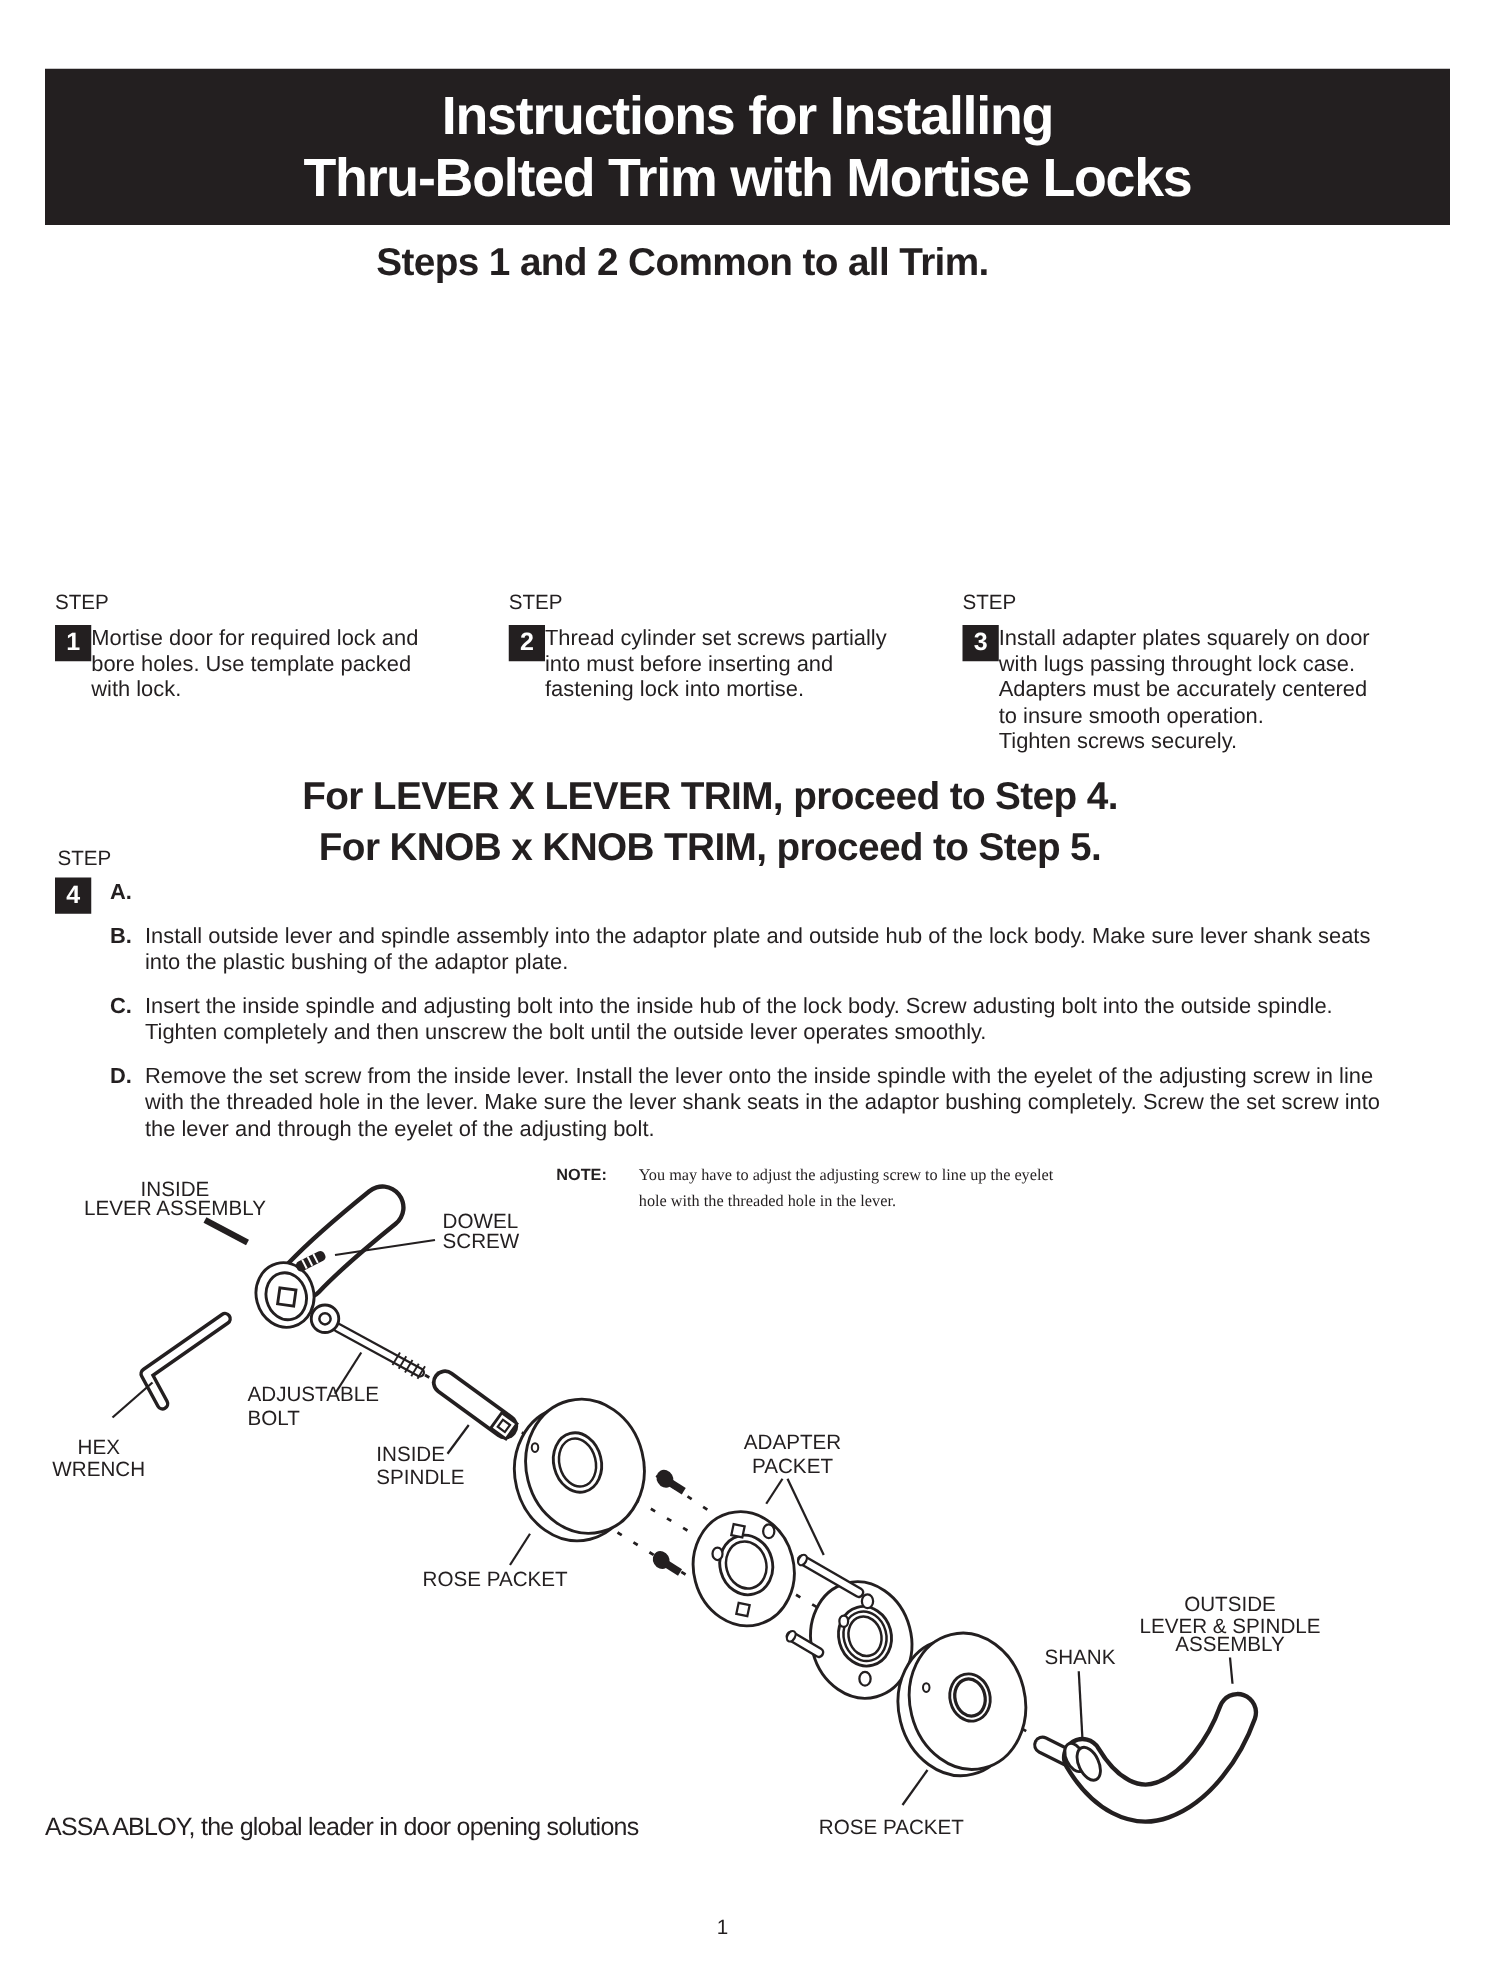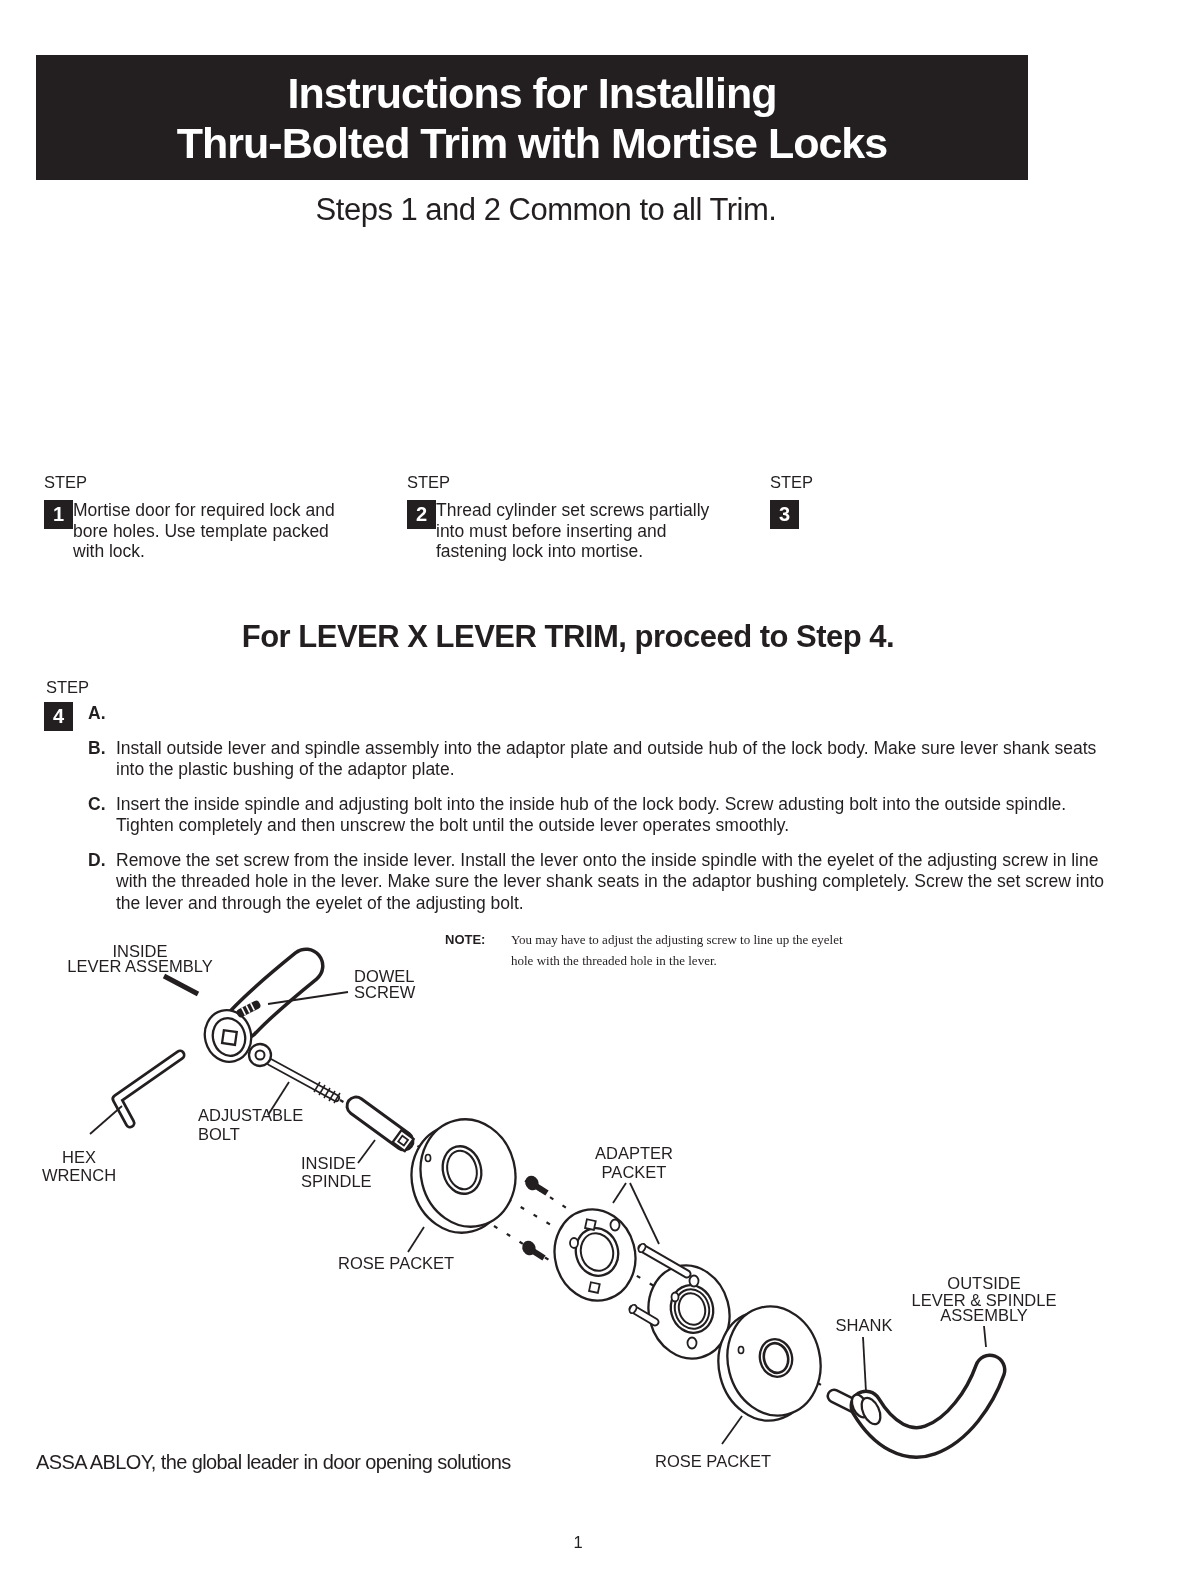--- a/index.html
+++ b/index.html
@@ -1,22 +1,22 @@
 <!DOCTYPE html>
 <html><head>
 <meta charset="utf-8">
 <style>
   html,body{margin:0;padding:0;background:#e8e8e8;}
   .page{position:relative;width:1196px;height:1584px;background:#ffffff;margin:0 auto;
         font-family:"Liberation Sans", sans-serif;color:#231f20;overflow:hidden;}
-  .banner{position:absolute;left:36px;top:55px;width:992px;height:125px;background:#231f20;
+  .banner{position:absolute;left:36px;top:55px;width:1124px;height:125px;background:#231f20;
           color:#ffffff;display:flex;flex-direction:column;justify-content:center;align-items:center;
           text-align:center;font-weight:bold;font-size:43px;line-height:50px;letter-spacing:-1px;}
   .subtitle{position:absolute;left:0;top:192px;width:1092px;text-align:center;
-            font-size:31px;font-weight:normal;letter-spacing:-0.5px;}
+            font-size:31px;font-weight:bold;letter-spacing:-0.5px;}
   .step-col{position:absolute;top:473px;}
   .col1{left:44px;width:350px;}
   .col2{left:407px;width:350px;}
   .col3{left:770px;width:400px;}
   .step-head{font-size:16.5px;line-height:19px;margin-bottom:8px;}
   .step-row{display:flex;align-items:flex-start;}
   .step-num{width:29px;height:29px;background:#231f20;color:#ffffff;font-weight:bold;font-size:20px;
             display:flex;align-items:center;justify-content:center;flex:0 0 29px;}
   .step-text{margin-left:0;font-size:17.5px;line-height:20.5px;white-space:pre-wrap;}
   .proceed{position:absolute;left:0;top:616px;width:1136px;text-align:center;
@@ -71,25 +71,31 @@
       <div class="step-text">Thread cylinder set screws partially
 into must before inserting and
 fastening lock into mortise.</div>
     </div>
   </div>
 
   <div class="step-col col3">
     <div class="step-head">STEP</div>
     <div class="step-row">
       <div class="step-num">3</div>
+      <div class="step-text">Install adapter plates squarely on door
+with lugs passing throught lock case.
+Adapters must be accurately centered
+to insure smooth operation.
+Tighten screws securely.</div>
     </div>
   </div>
 
   <div class="proceed">
     <div>For LEVER X LEVER TRIM, proceed to Step 4.</div>
+    <div>For KNOB x KNOB TRIM, proceed to Step 5.</div>
   </div>
 
   <div class="step4-head">STEP</div>
   <div class="step4-num">4</div>
 
   <div class="step4-items">
     <div class="item">
       <div class="letter">A.</div>
     </div>
     <div class="item">

